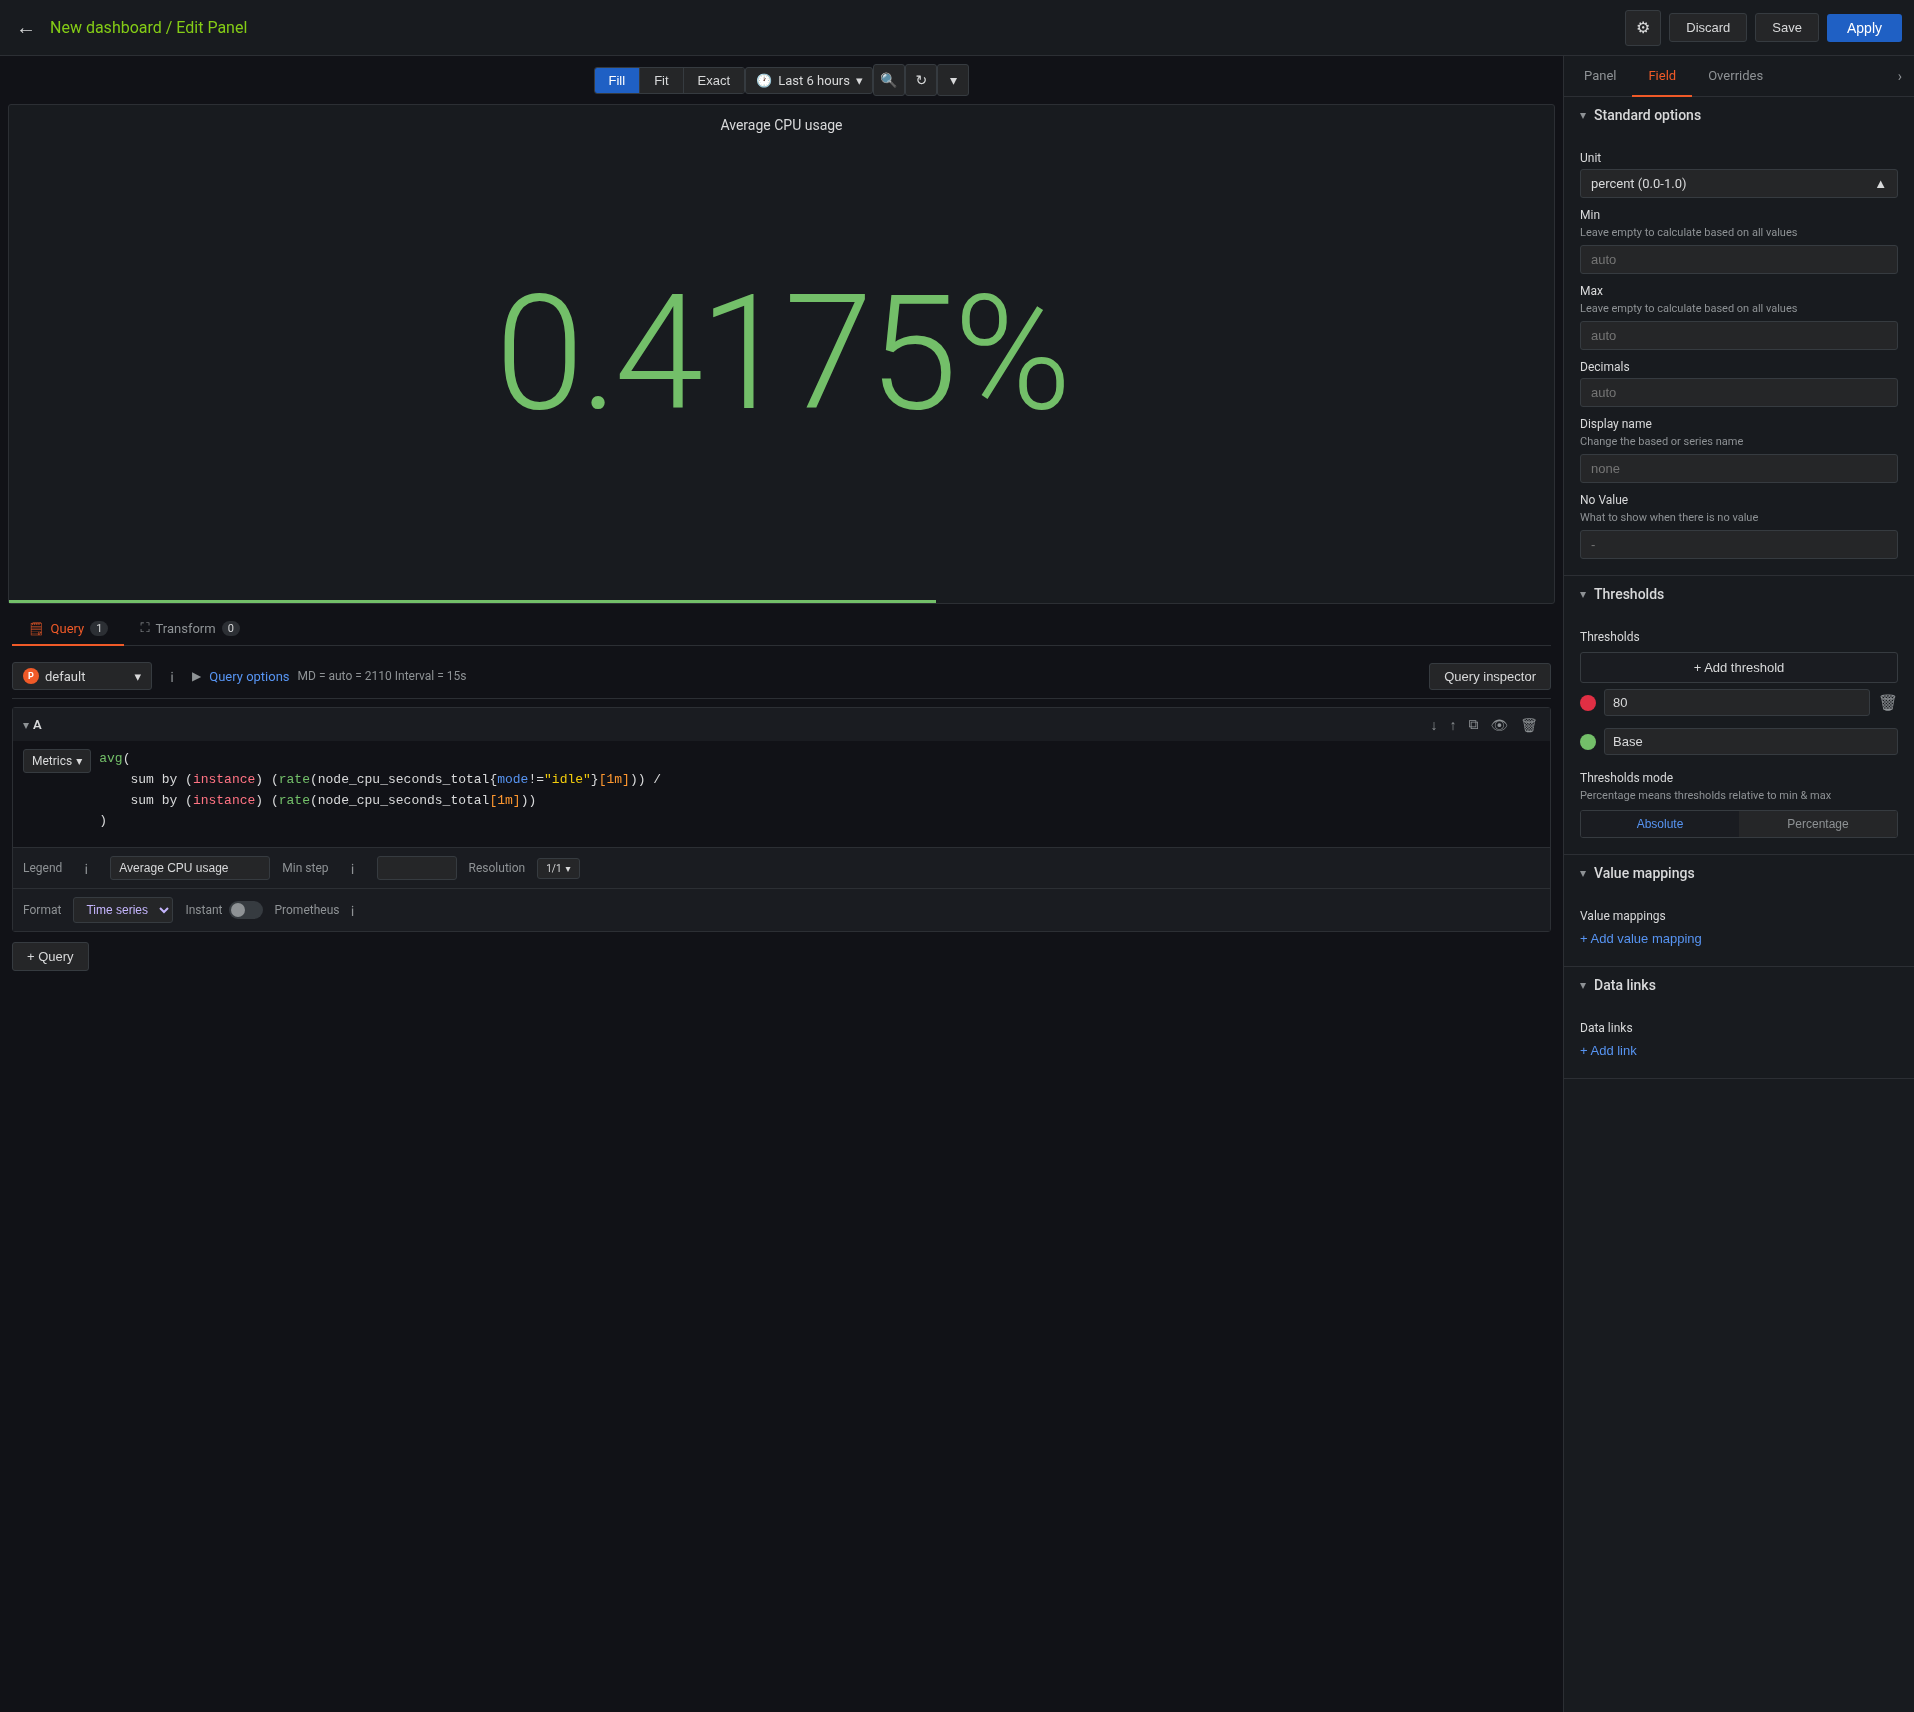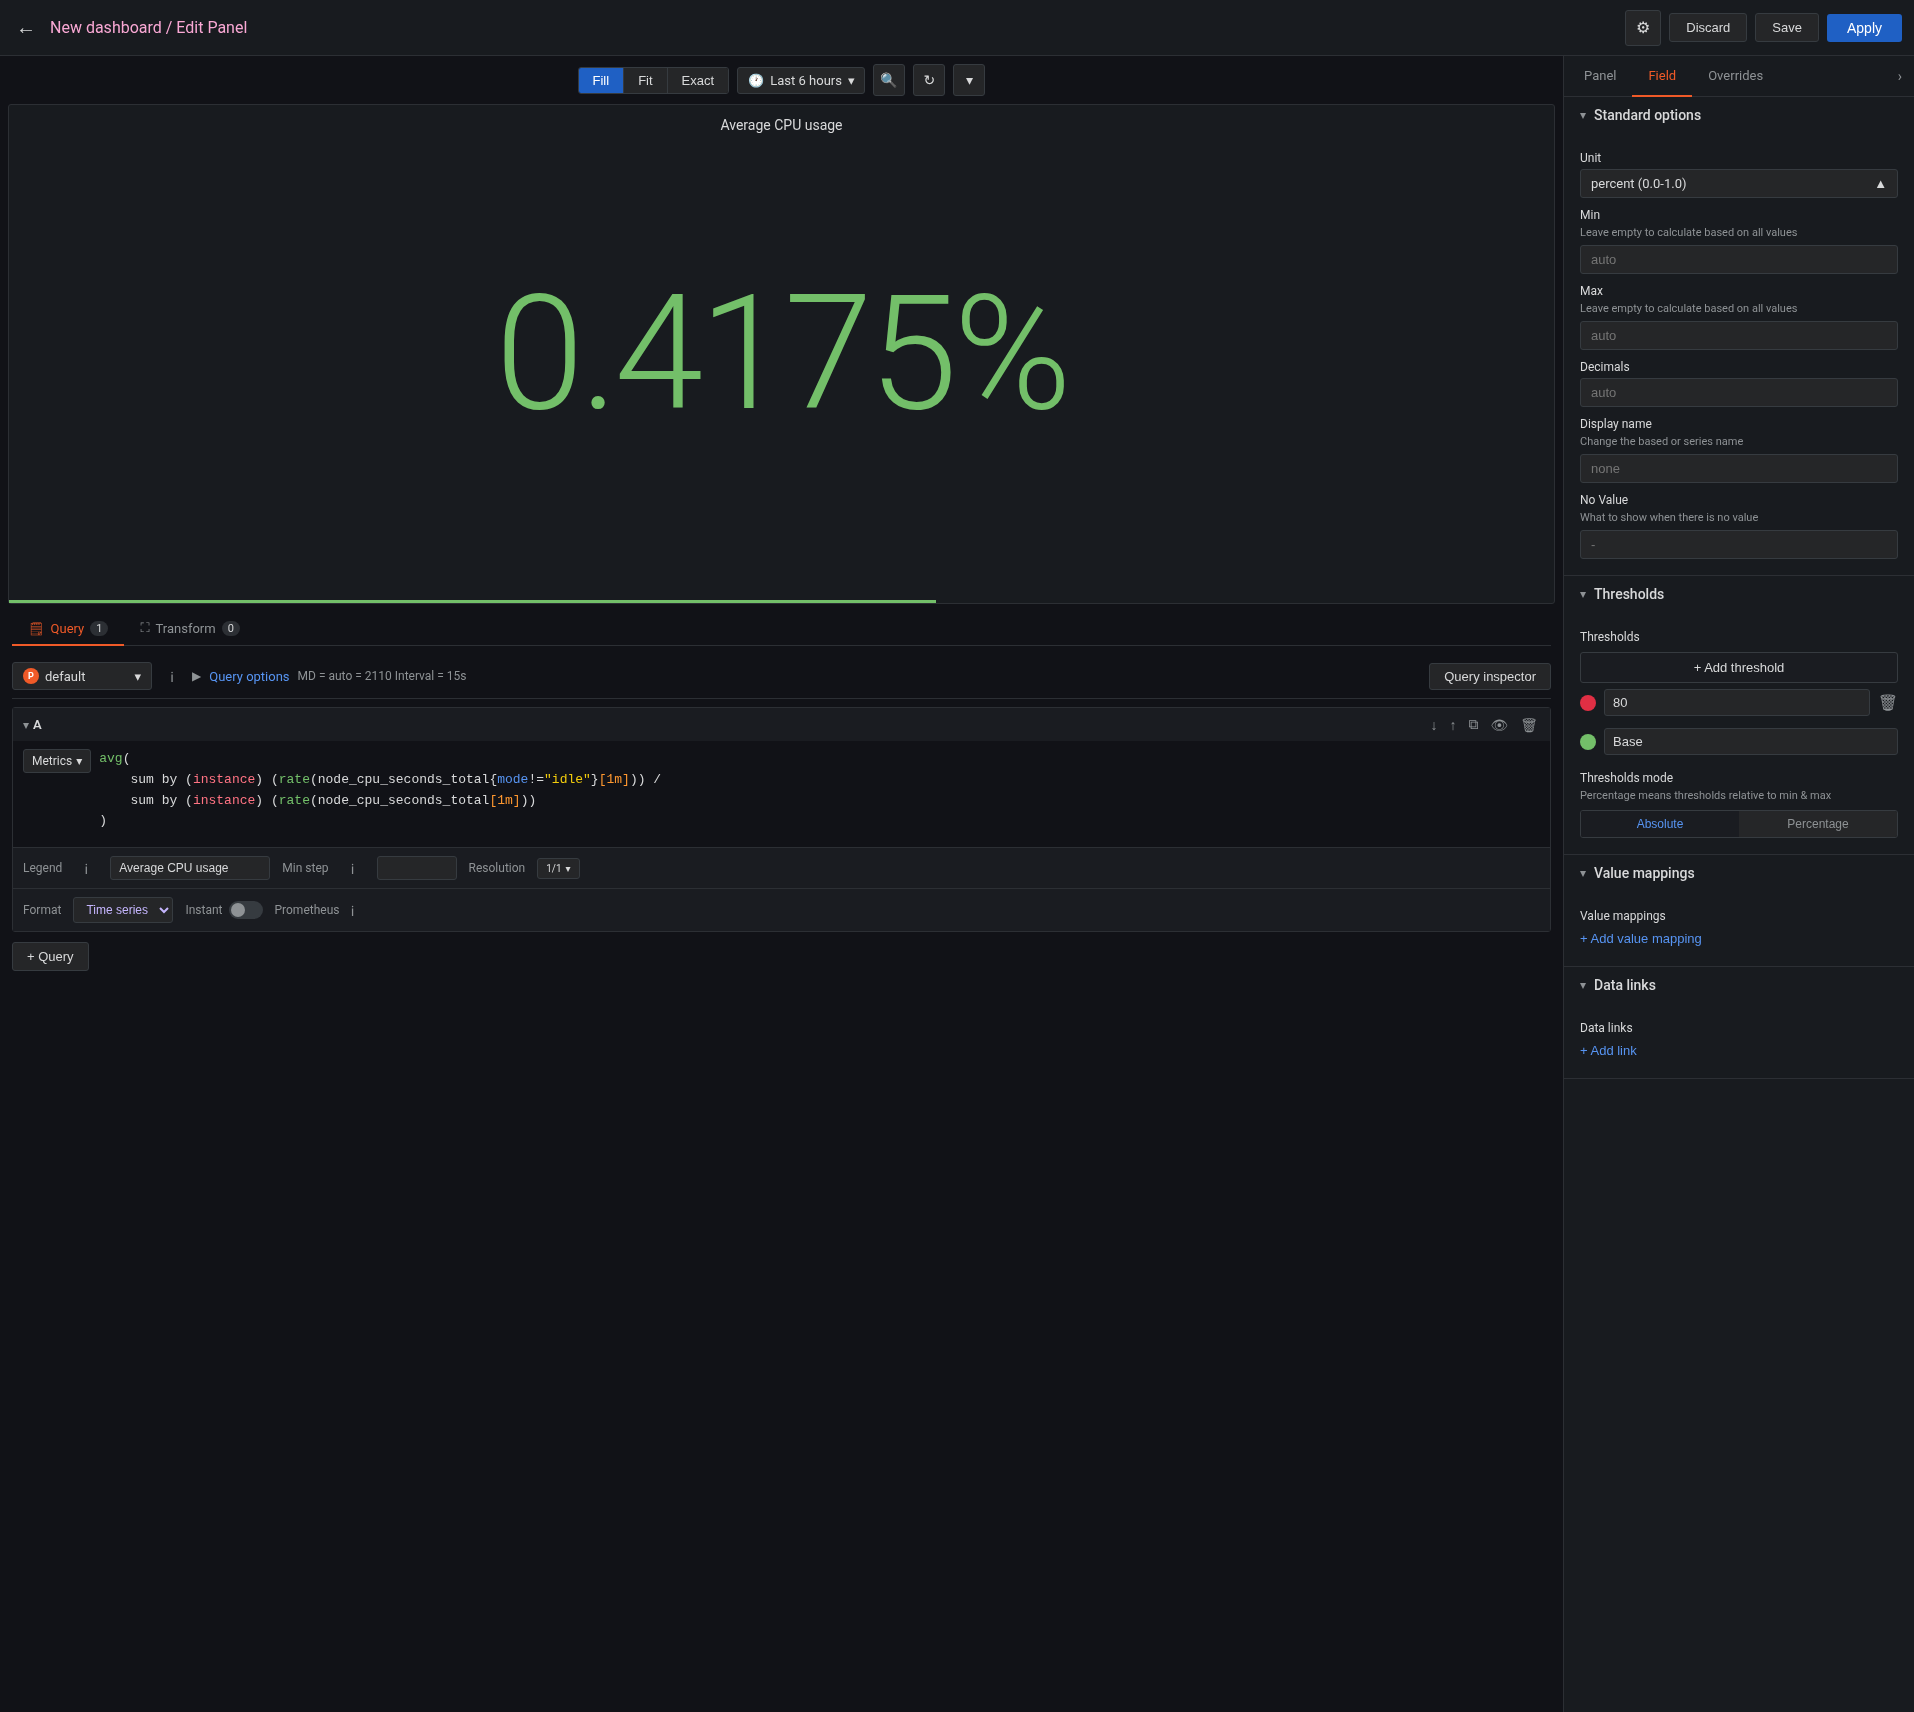--- a/index.html
+++ b/index.html
@@ -30,21 +30,21 @@
     .back-btn {
       background: none;
       border: none;
       color: #d8d9da;
       cursor: pointer;
       font-size: 20px;
       padding: 4px;
     }
     .header-title {
       font-size: 16px;
-      color: #f9a8d4;
+      color: #84cc16;
     }
     .header-right {
       display: flex;
       align-items: center;
       gap: 8px;
     }
     .btn-icon {
       background: #252628;
       border: 1px solid #363b40;
       color: #d8d9da;
@@ -99,21 +99,20 @@
       flex-direction: column;
       border-right: 1px solid #2c2f34;
       min-width: 0;
     }
 
     
     .toolbar {
       display: flex;
       align-items: center;
       padding: 8px 12px;
-      gap: 8px;
       justify-content: center;
     }
     .toolbar-group {
       display: flex;
       border: 1px solid #363b40;
       border-radius: 3px;
       overflow: hidden;
     }
     .toolbar-btn {
       background: #252628;

